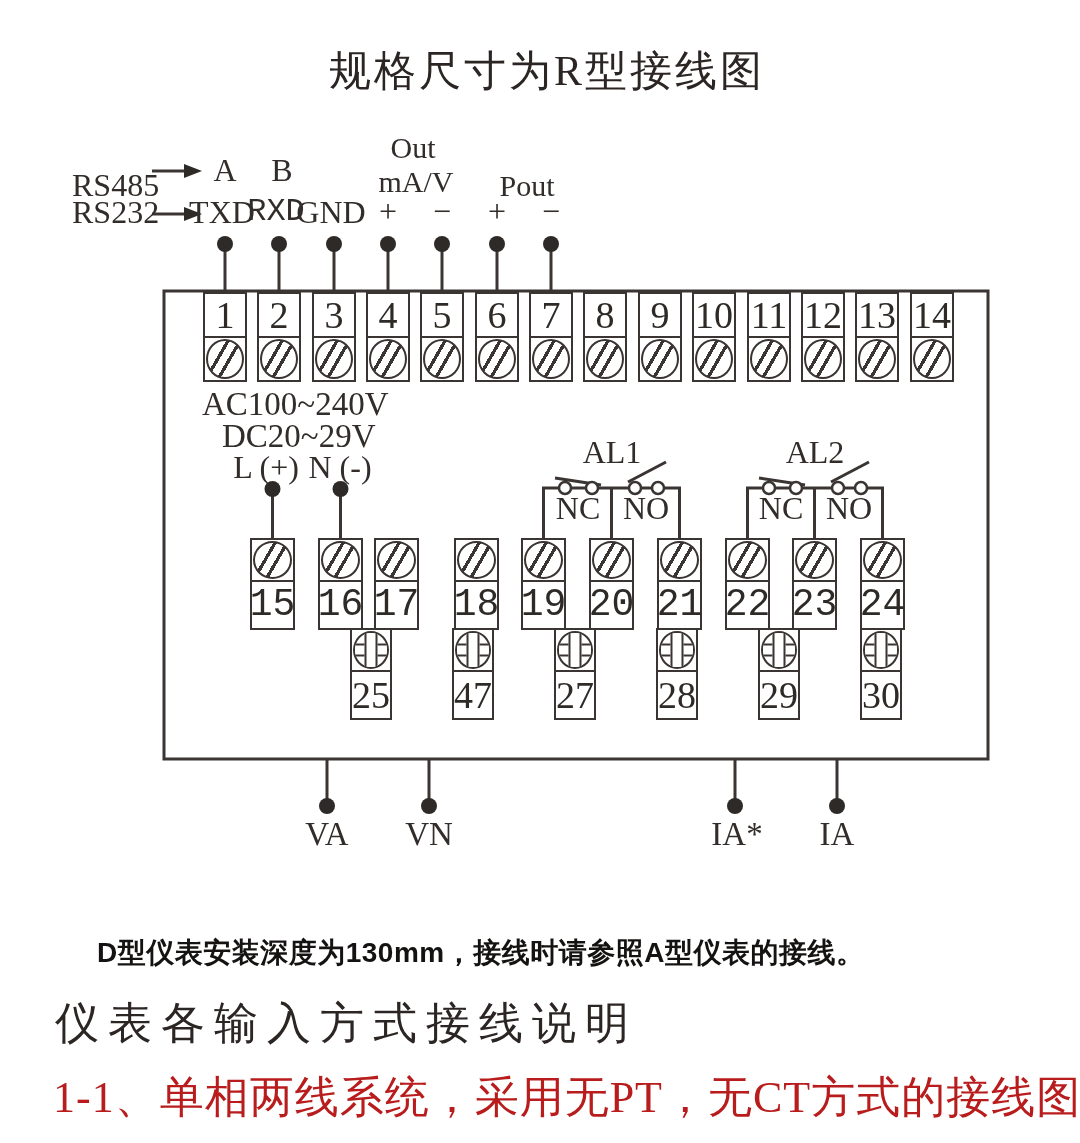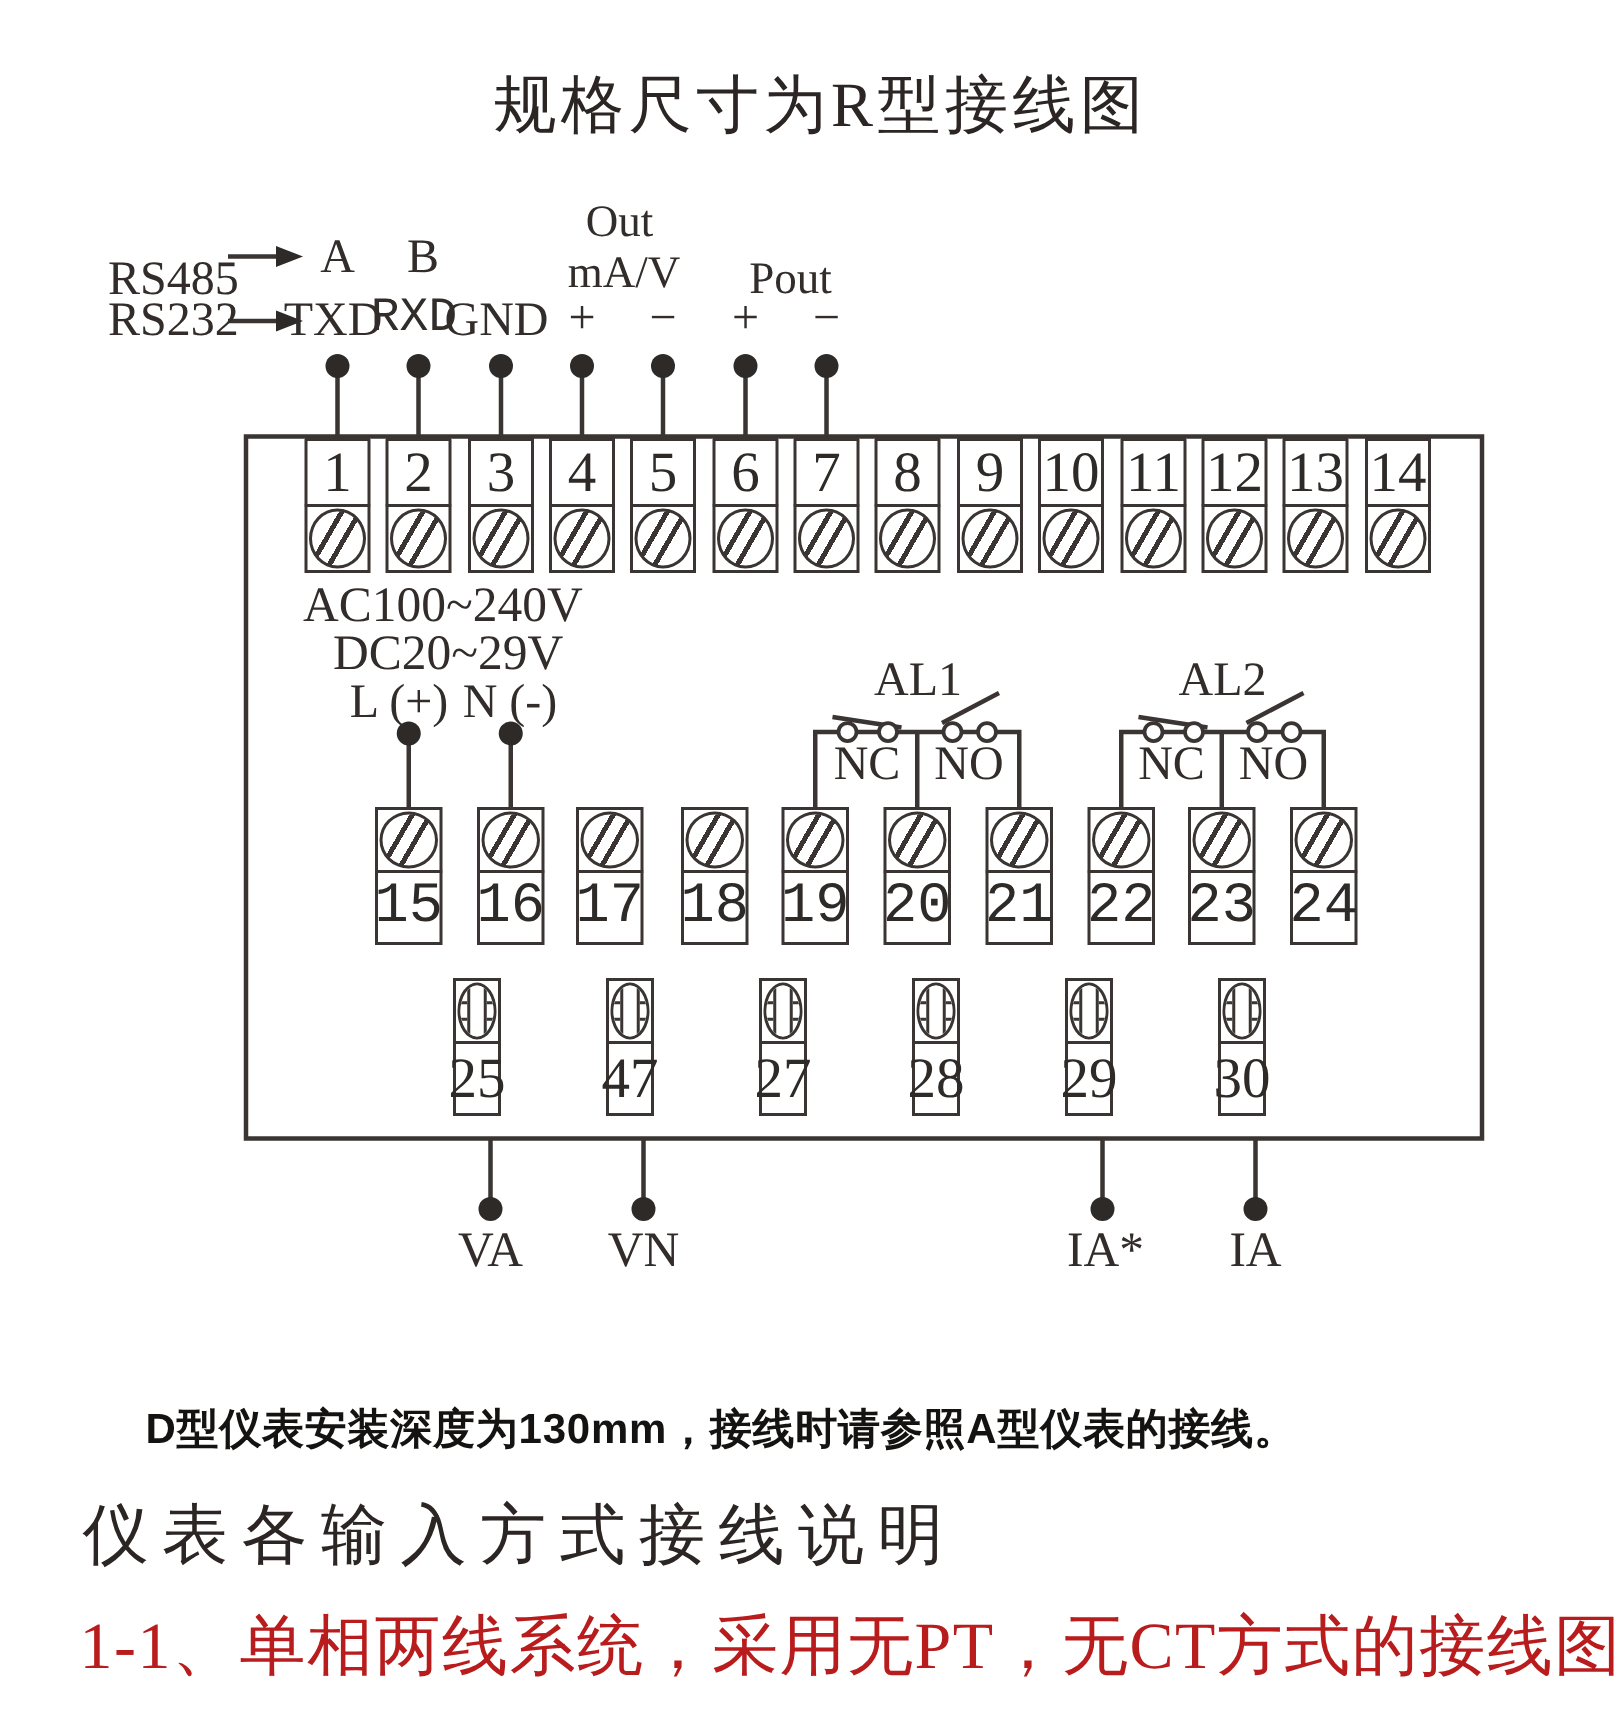--- a/index.html
+++ b/index.html
@@ -18,21 +18,21 @@
   .c.cross::before{content:"";position:absolute;left:-2px;right:-2px;top:50%;height:13px;transform:translateY(-50%);
        background:#fff;border-top:2.5px solid #3a3432;border-bottom:2.5px solid #3a3432;box-sizing:border-box;}
   .c.cross::after{content:"";position:absolute;top:-2px;bottom:-2px;left:50%;width:13px;transform:translateX(-50%);
        background:#fff;border-left:2.5px solid #3a3432;border-right:2.5px solid #3a3432;box-sizing:border-box;}
   .r1{top:292px;width:44px;height:92px;}
   .r1 .num{top:0;height:46px;}
   .r1 .screw{top:44px;height:46px;}
   .r2{top:538px;width:45px;height:94px;}
   .r2 .screw{top:0;height:44px;}
   .r2 .num{top:42px;height:50px;font-family:Liberation Mono, monospace;}
-  .r3{top:652px;width:32px;height:94px;}
+  .r3{top:628px;width:42px;height:94px;margin-left:48px;}
   .r3 .screw{top:0;height:44px;}
   .r3 .num{top:42px;height:50px;}
 
   
   .lbl{position:absolute;white-space:nowrap;line-height:1;font-size:32px;color:#322d2a;}
   .ctr{transform:translateX(-50%);}
   .title{font-size:42px;letter-spacing:3px;color:#2b2523;}
   .noteline{font-family:"Liberation Sans","DejaVu Sans",sans-serif;font-weight:bold;
             font-size:28px;color:#151311;letter-spacing:0.5px;}
   .h1{font-size:44px;letter-spacing:9px;color:#2b2523;}
@@ -249,21 +249,21 @@
         <i class="c diag"></i>
       </div>
       <div class="num">15</div>
     </div>
   <div class="t r2" style="left:318px">
       <div class="screw">
         <i class="c diag"></i>
       </div>
       <div class="num">16</div>
     </div>
-  <div class="t r2" style="left:384px">
+  <div class="t r2" style="left:374px">
       <div class="screw">
         <i class="c diag"></i>
       </div>
       <div class="num">17</div>
     </div>
   <div class="t r2" style="left:454px">
       <div class="screw">
         <i class="c diag"></i>
       </div>
       <div class="num">18</div>

